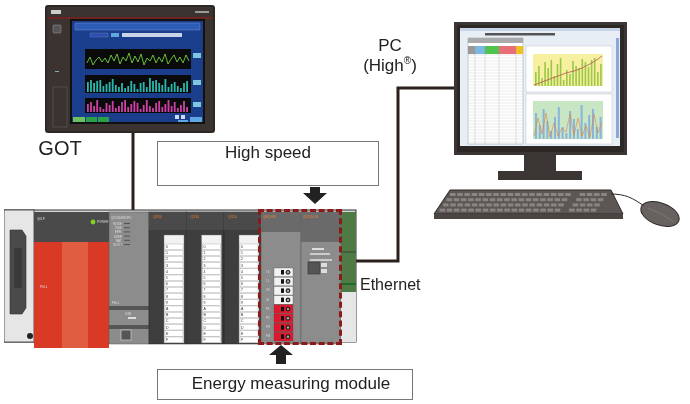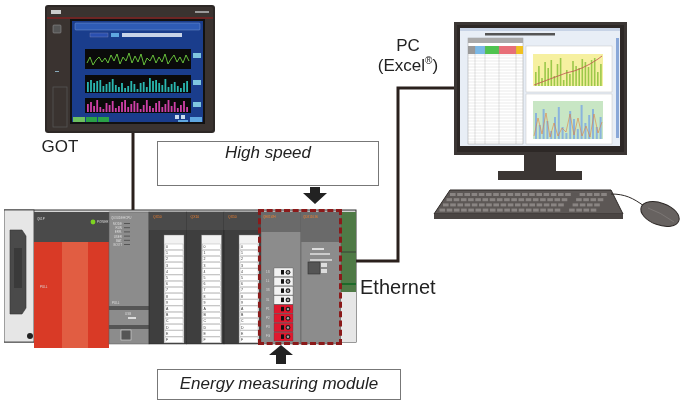--- a/index.html
+++ b/index.html
@@ -1,19 +1,19 @@
 <!DOCTYPE html>
 <html><head>
 <meta charset="utf-8">
 <style>
   html, body { margin:0; padding:0; background:#ffffff; }
   body { width:690px; height:404px; position:relative; overflow:hidden; font-family:"Liberation Sans", sans-serif; }
   .abs { position:absolute; }
   .label { font-family:"Liberation Sans", sans-serif; color:#222; text-align:center; line-height:1.12; }
-  .callout { position:absolute; background:#fff; border:1.5px solid #777; font-family:"Liberation Sans", sans-serif; color:#222; text-align:center;font-style:italic; }
+  .callout { position:absolute; background:#fff; border:1.5px solid #777; font-family:"Liberation Sans", sans-serif; color:#222; text-align:center; }
   svg text { font-family:"Liberation Sans", sans-serif; }
   .tiny { font-size:3px; fill:#ddd; }
 </style>
 </head>
 <body>
 
 <div class="abs" style="left:45px;top:5px;width:170px;height:128px;">
   <svg width="170" height="128" viewBox="0 0 170 128">
     <rect x="0" y="0" width="170" height="128" rx="3" fill="#2d2826"></rect>
     <rect x="2" y="2" width="166" height="124" rx="2" fill="#3a3330"></rect>
@@ -116,34 +116,34 @@
     <rect x="136" y="110" width="4" height="4" fill="#cde"></rect>
 
     <rect x="28" y="112" width="12" height="5" fill="#6cc060"></rect>
     <rect x="41" y="112" width="11" height="5" fill="#2aa048"></rect>
     <rect x="53" y="112" width="11" height="5" fill="#2aa048"></rect>
     <rect x="133" y="115" width="10" height="2" fill="#5fa7e0"></rect>
     <rect x="145" y="112" width="12" height="5" fill="#5fa7e0"></rect>
   </svg>
 </div>
 
-<div class="abs label" style="left:30px;top:137px;width:60px;font-size:17px;text-align:center;">
+<div class="abs label" style="left:30px;top:137px;width:60px;font-size:20px;text-align:center;">
   <div>GOT</div>
 </div>
 
 <svg class="abs" style="left:0;top:0;" width="690" height="404">
 
   <line x1="133" y1="133" x2="133" y2="215" stroke="#2a201c" stroke-width="3"></line>
 
   <polyline points="454,88 398,88 398,261 327,261" fill="none" stroke="#2a201c" stroke-width="3"></polyline>
 </svg>
 
-<div class="abs label" style="left:368px;top:36px;width:80px;font-size:17px;">
+<div class="abs label" style="left:350px;top:36px;width:80px;font-size:17px;">
   <div>PC</div>
-  <div><span>(Excel</span><sup style="font-size:10px;">®</sup><span>)</span></div>
+  <div><span>(High</span><sup style="font-size:10px;">®</sup><span>)</span></div>
 </div>
 
 <div class="abs" style="left:430px;top:18px;width:260px;height:215px;">
   <svg width="260" height="215" viewBox="0 0 260 215">
 
     <rect x="24" y="4" width="173" height="133" fill="#3b3634"></rect>
     <rect x="27" y="7" width="167" height="127" fill="#2d2826"></rect>
     <rect x="30" y="10" width="160" height="118" fill="#e8eef6"></rect>
     <rect x="30" y="10" width="160" height="3" fill="#c7d3e6"></rect>
     <rect x="55" y="15" width="70" height="2.5" fill="#555"></rect>
@@ -568,20 +568,20 @@
 
     <rect x="337" y="4" width="15" height="80" fill="#4f7a46"></rect>
     <line x1="337" y1="44" x2="352" y2="44" stroke="#333" stroke-width="0.8"></line>
     <line x1="337" y1="76" x2="352" y2="76" stroke="#1d6a2a" stroke-width="2"></line>
     <rect x="337" y="84" width="15" height="50" fill="#e6e6e6"></rect>
   </svg>
 </div>
 
 <div class="abs" style="left:258px;top:209px;width:84px;height:136px;border:3px dashed #8b1a1a;box-sizing:border-box;"></div>
 
-<div class="abs label" style="left:360px;top:276px;width:80px;font-size:20px;text-align:left;">Ethernet</div>
+<div class="abs label" style="left:360px;top:276px;width:80px;font-size:16px;text-align:left;">Ethernet</div>
 
 <svg class="abs" style="left:268px;top:345px;" width="26" height="20">
   <polygon points="13,0 25,10 18,10 18,19 8,19 8,10 1,10" fill="#222"></polygon>
 </svg>
-<div class="callout" style="left:157px;top:369px;width:242px;height:29px;font-size:17px;line-height:28px;">
+<div class="callout" style="left:157px;top:369px;width:242px;height:29px;font-size:17px;line-height:28px;padding-left:12px;">
   <span>Energy measuring module</span>
 </div>
 
 </body></html>

